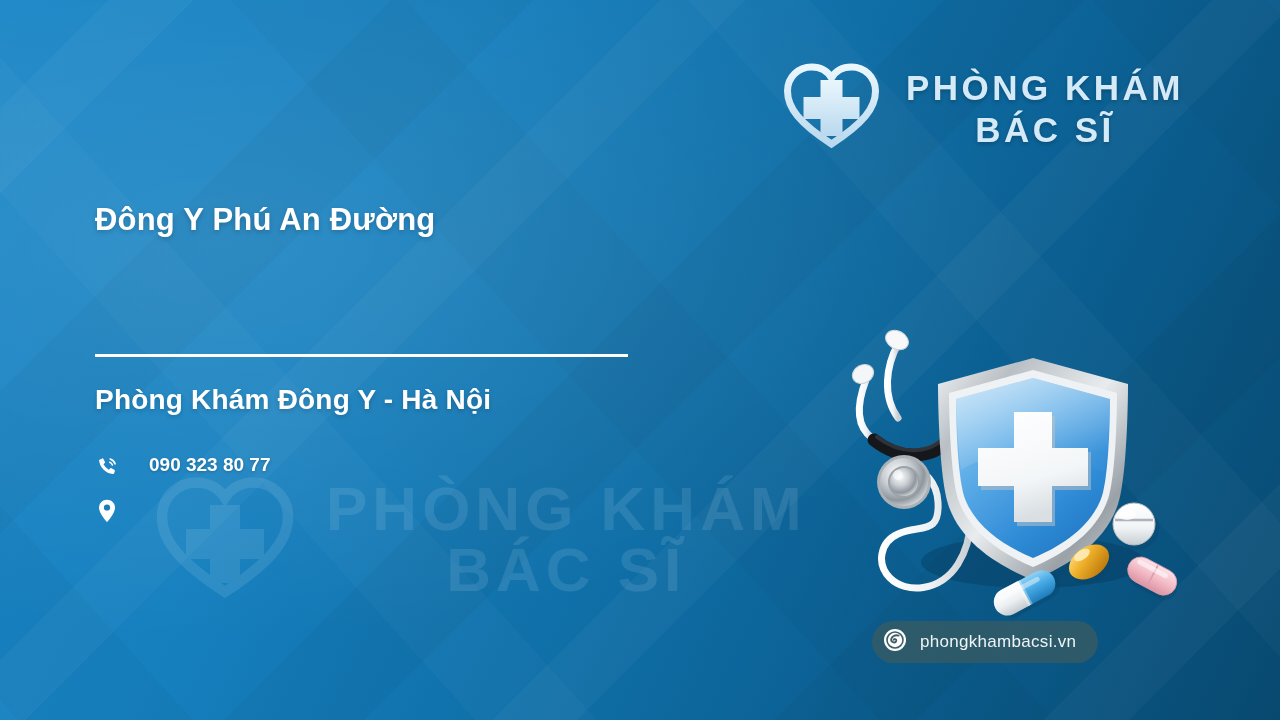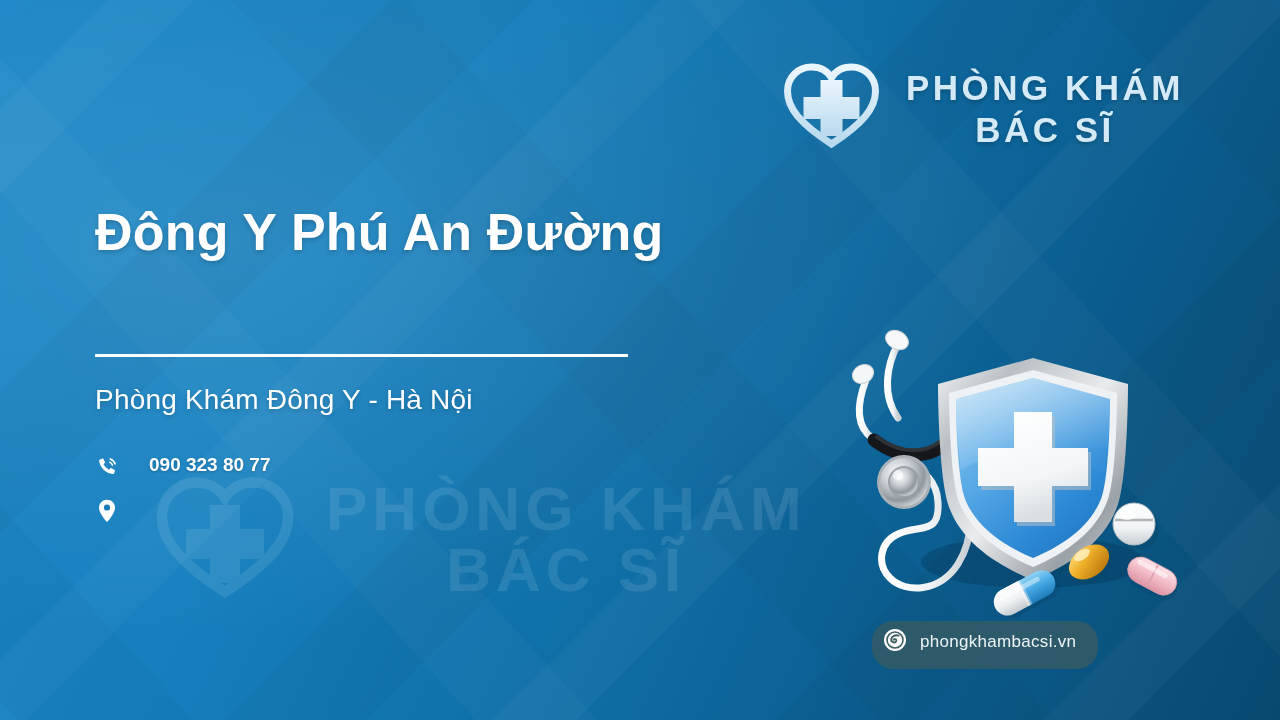--- a/index.html
+++ b/index.html
@@ -106,41 +106,41 @@
   }
   .brand-line1 { font-size: 35px; }
   .brand-line2 { font-size: 35px; margin-top: 7px; }
 
   
   .title {
     position: absolute;
     left: 95px;
     top: 202px;
     color: #ffffff;
-    font-size: 52px;
+    font-size: 31px;
     font-weight: 700;
     letter-spacing: 0.2px;
     text-shadow: 0 2px 5px rgba(0,0,0,0.20);
     white-space: nowrap;
   }
   .rule {
     position: absolute;
     left: 95px;
     top: 354px;
     width: 533px;
     height: 3px;
     background: #ffffff;
   }
   .subtitle {
     position: absolute;
     left: 95px;
     top: 384px;
     color: #ffffff;
     font-size: 28px;
-    font-weight: 400;
+    font-weight: 700;
     letter-spacing: 0.2px;
     text-shadow: 0 2px 4px rgba(0,0,0,0.18);
     white-space: nowrap;
   }
   .contact {
     position: absolute;
     left: 95px;
     top: 452px;
     width: 620px;
     color: #ffffff;
@@ -177,21 +177,21 @@
     height: 300px;
   }
   .art svg { display: block; }
 
   
   .urlbadge {
     position: absolute;
     left: 872px;
     top: 621px;
     height: 42px;
-    padding: 0 22px 6px 11px;
+    padding: 0 22px 0 11px;
     display: flex;
     align-items: center;
     gap: 13px;
     border-radius: 21px;
     background: rgba(60,92,96,0.72);
     text-align: center;
   }
   .urlbadge .u-text {
     color: #eef4f5;
     font-size: 17px;

